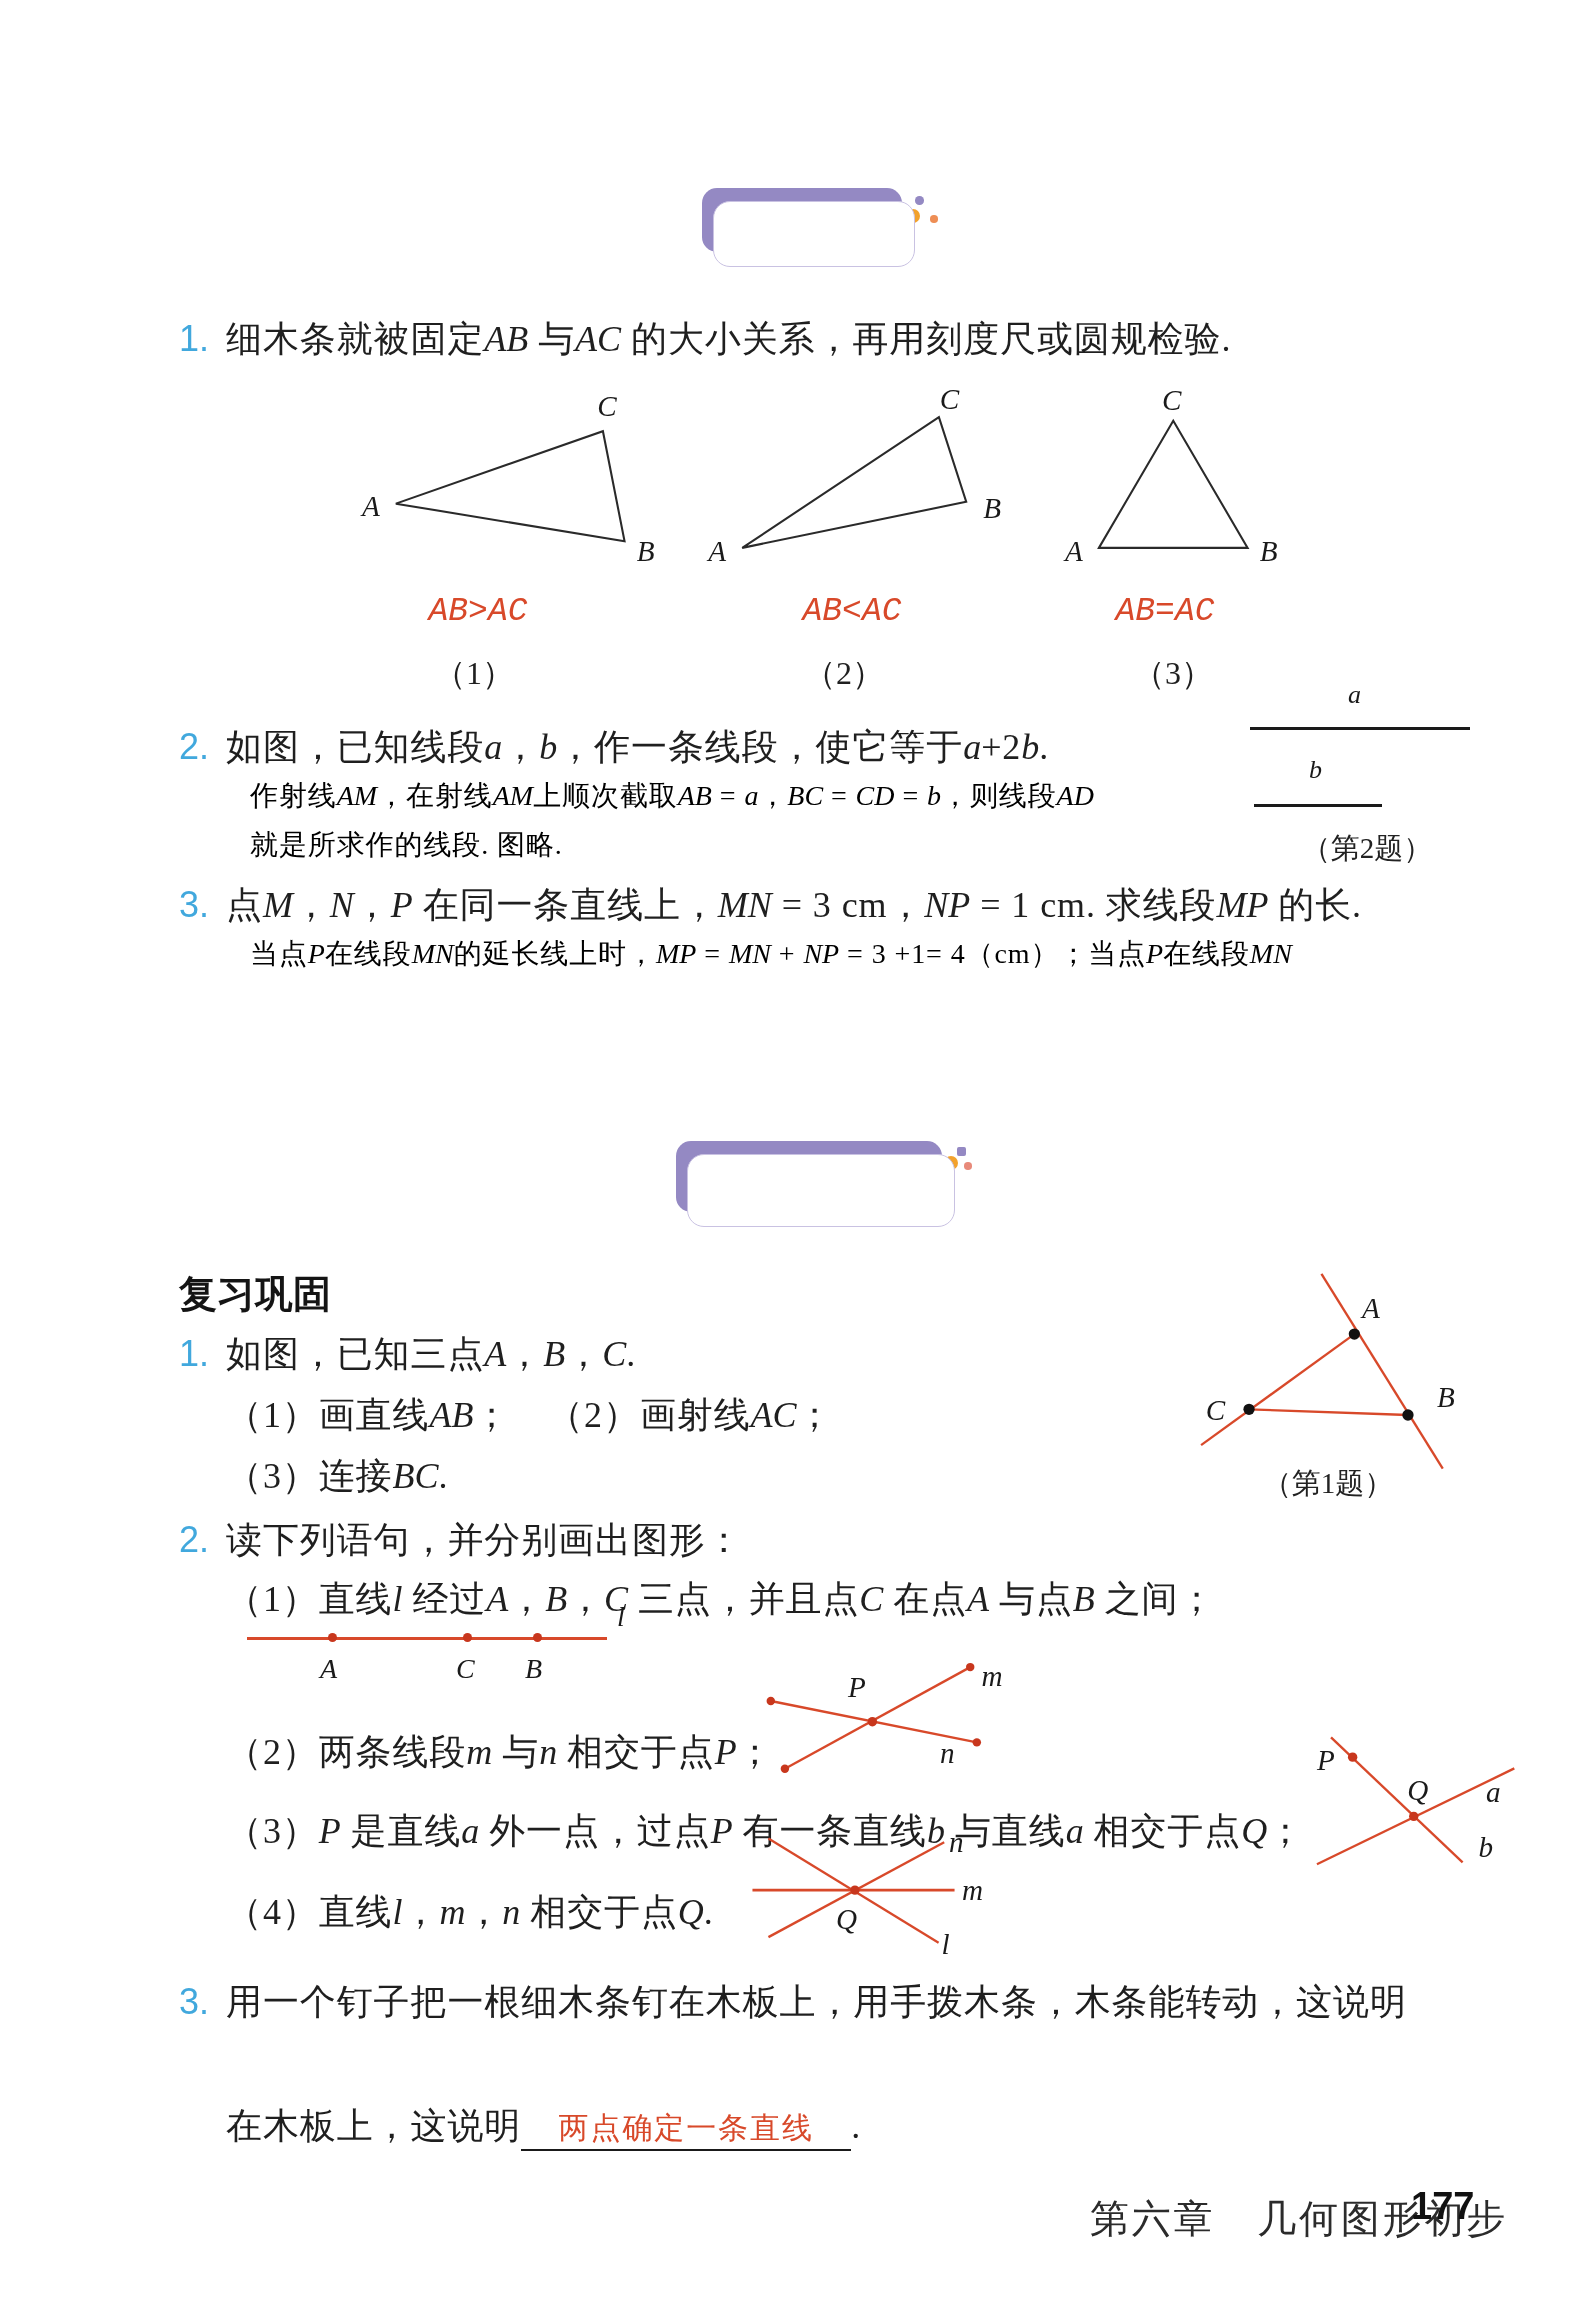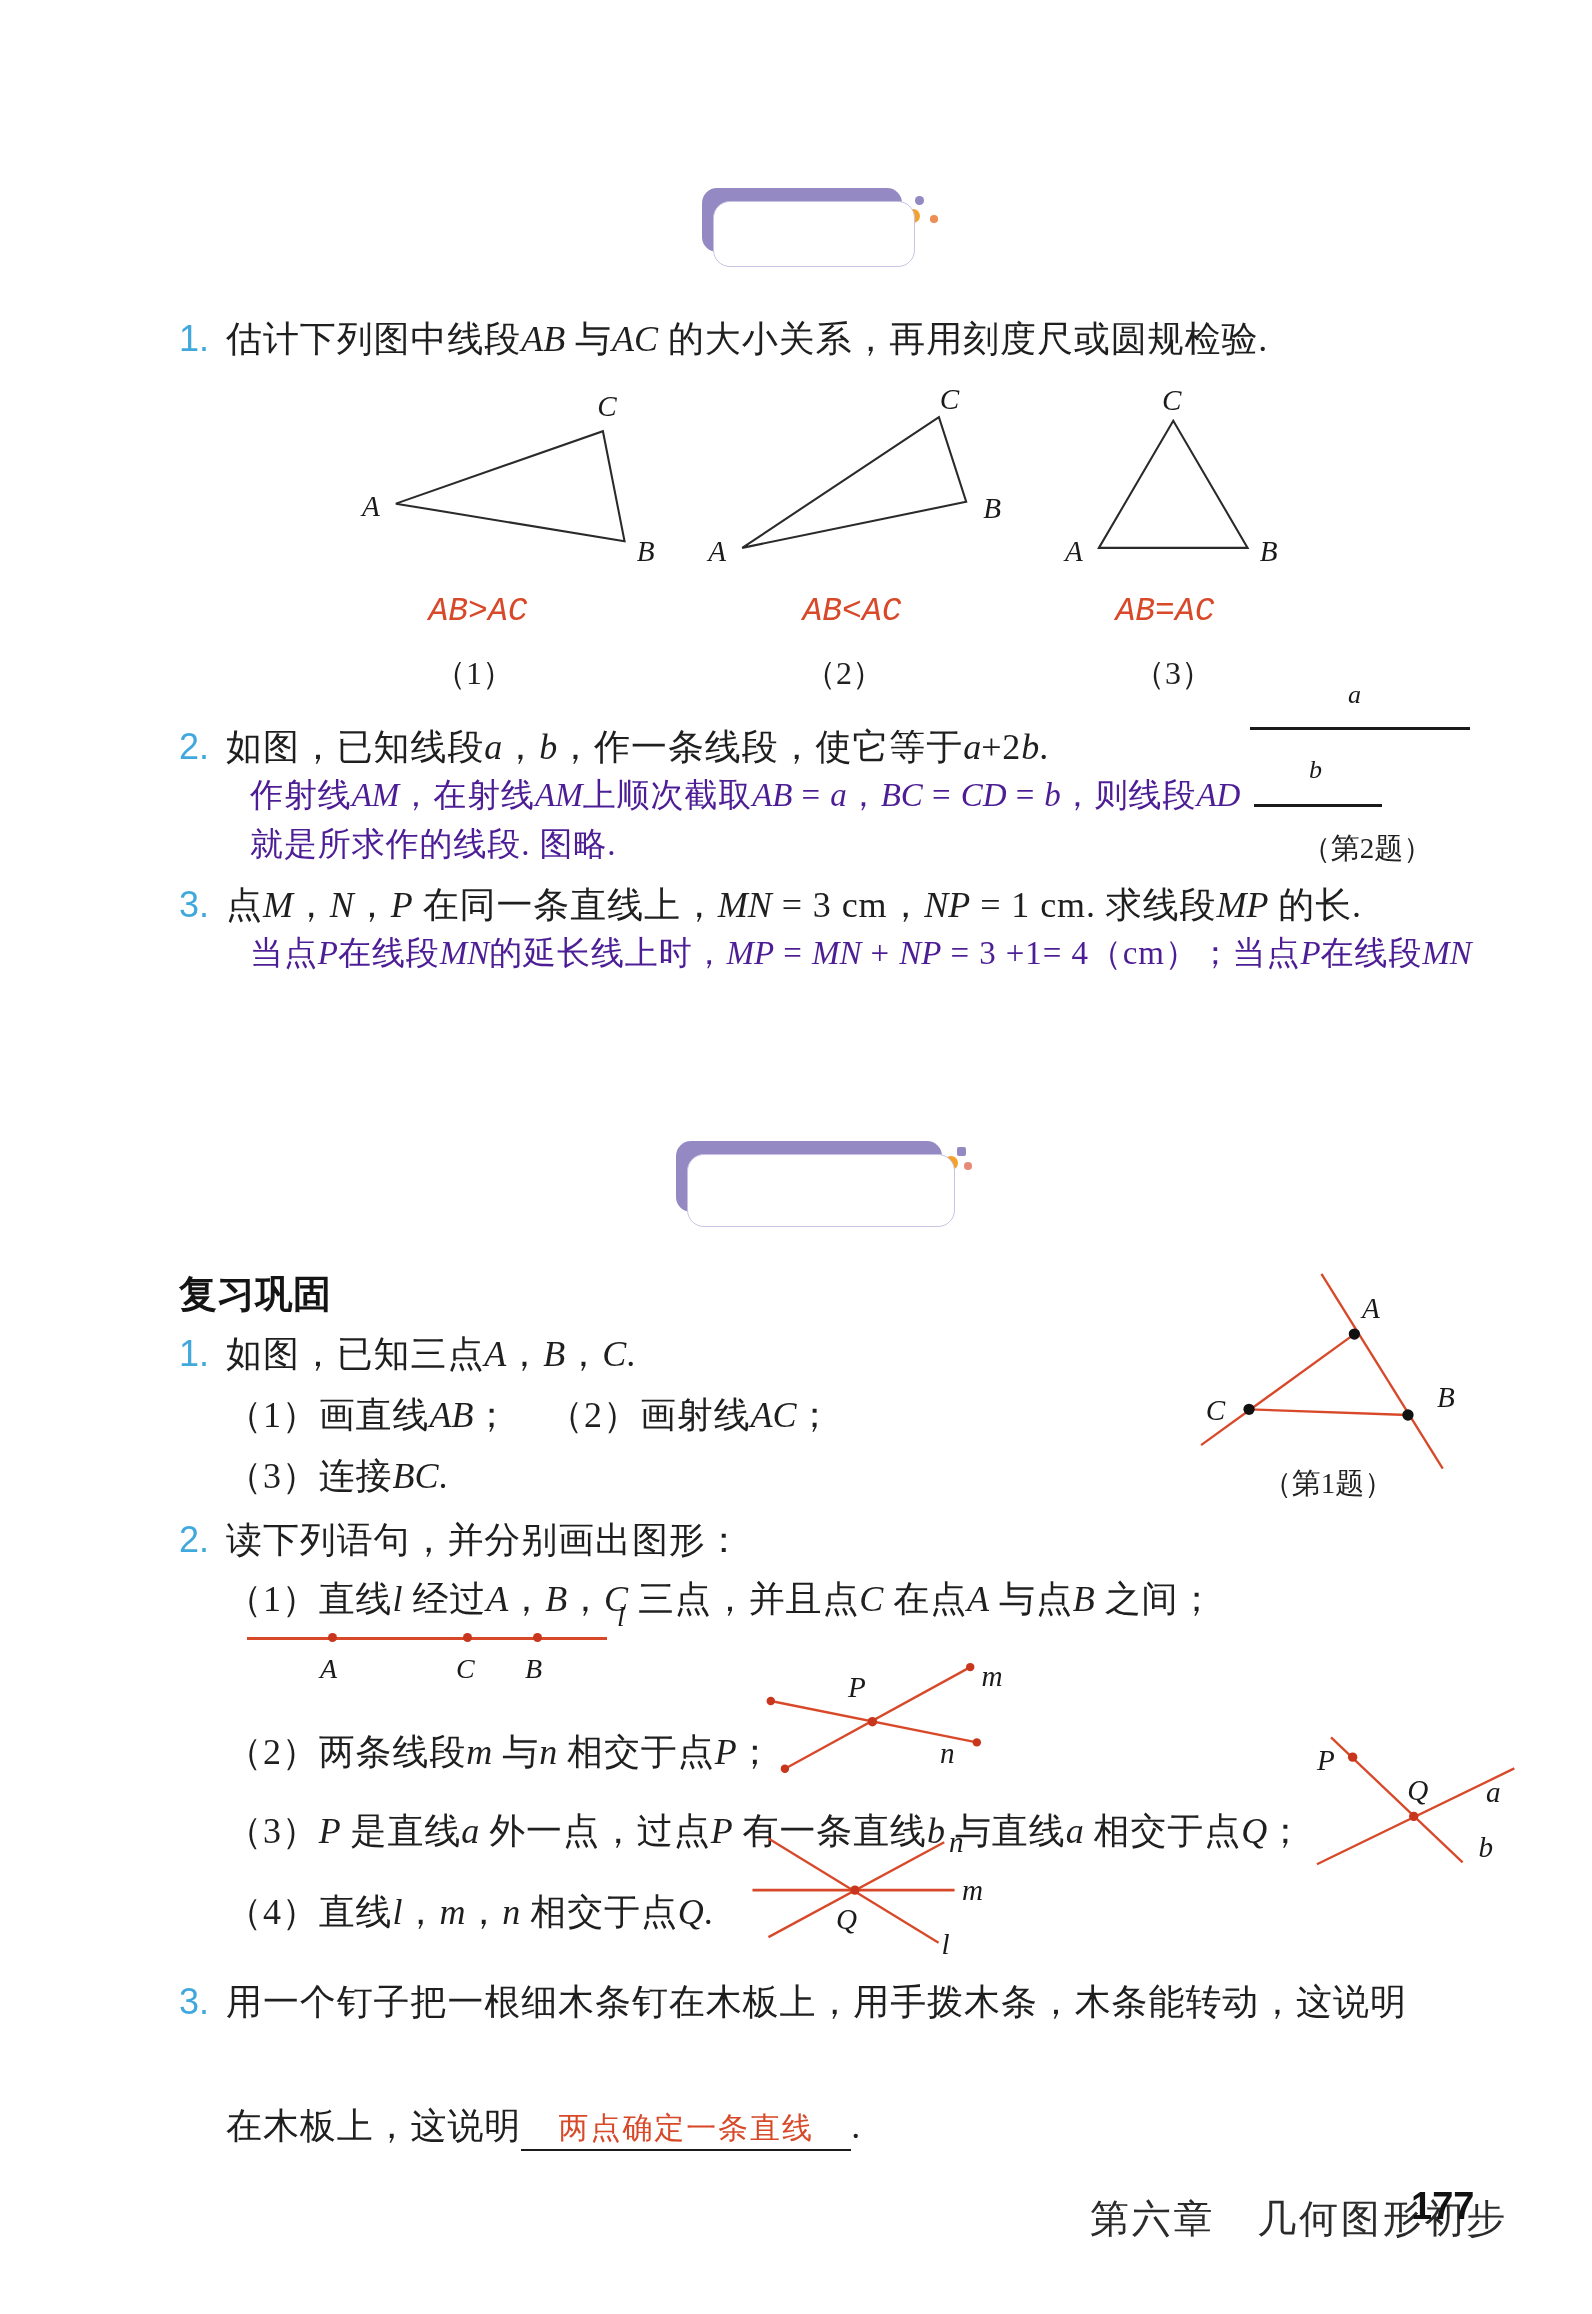--- a/index.html
+++ b/index.html
@@ -2,21 +2,21 @@
 <html style="font-size:15px"><head>
 <meta charset="utf-8">
 <style>
   html,body{margin:0;padding:0;}
   body{background:#ffffff;}
   .page{position:relative;width:1592px;height:2315px;background:#ffffff;overflow:hidden;
         font-family:"Liberation Serif","DejaVu Serif",serif;color:#1f1f1f;}
   .row{position:absolute;font-size:36px;line-height:43px;letter-spacing:0.9px;white-space:nowrap;}
   .num{color:#41a8dd;display:inline-block;width:47px;letter-spacing:0;
        font-family:"Liberation Sans","DejaVu Sans",sans-serif;}
-  .red{color:#4c1d95;font-size:33px;}
+  .red{color:#000000;font-size:28px;}
   .var{font-style:italic;font-family:"Liberation Serif","DejaVu Serif",serif;letter-spacing:0;}
   .badge{position:absolute;background:#9489c3;color:#fff;border-radius:15px;
          display:flex;align-items:center;justify-content:center;z-index:2;
          font-family:Liberation Sans, sans-serif;}
   .badge::after{content:"";position:absolute;left:11.3px;top:13px;width:100%;height:100%;
          background:#ffffff;border:1.9px solid #c9c2e2;border-radius:17px;z-index:-1;}
   .dot{position:absolute;border-radius:50%;}
   .tri-ans{position:absolute;color:#d8492a;font-size:33px;font-style:italic;width:188px;
            text-align:center;font-family:Liberation Mono, monospace;}
   .cap{position:absolute;font-size:32px;width:188px;text-align:center;}
@@ -43,21 +43,21 @@
 <div class="page">
 
   <div class="badge" style="left:702px;top:188px;width:200px;height:64px;font-size:38px;letter-spacing:9.4px;">
     <span>练　习</span>
   </div>
   <div class="dot" style="left:915px;top:196px;width:8.5px;height:8.5px;background:#9489c3;"></div>
   <div class="dot" style="left:906px;top:209px;width:14px;height:14px;background:#f2a22d;"></div>
   <div class="dot" style="left:930px;top:215px;width:7.5px;height:7.5px;background:#ee8e55;"></div>
 
   <div class="row" style="left:179px;top:317px;">
-    <span class="num">1.</span><span><span>估计下列图中线段</span><span class="var">AB</span><span> 与</span><span class="var">AC</span><span> 的大小关系，再用刻度尺或圆规检验.</span></span>
+    <span class="num">1.</span><span><span>细木条就被固定</span><span class="var">AB</span><span> 与</span><span class="var">AC</span><span> 的大小关系，再用刻度尺或圆规检验.</span></span>
   </div>
 
   <svg style="left:358px;top:386px;" width="951" height="320" viewBox="380 410 1010 340">
     <polygon points="420,535 640,458 663,575" fill="none" stroke="#2a2a2a" stroke-width="2.2"></polygon>
     <text x="384" y="548">A</text>
     <text x="634" y="442">C</text>
     <text x="676" y="596">B</text>
     <polygon points="788,582 997,443 1026,533" fill="none" stroke="#2a2a2a" stroke-width="2.2"></polygon>
     <text x="752" y="596">A</text>
     <text x="998" y="434">C</text>

